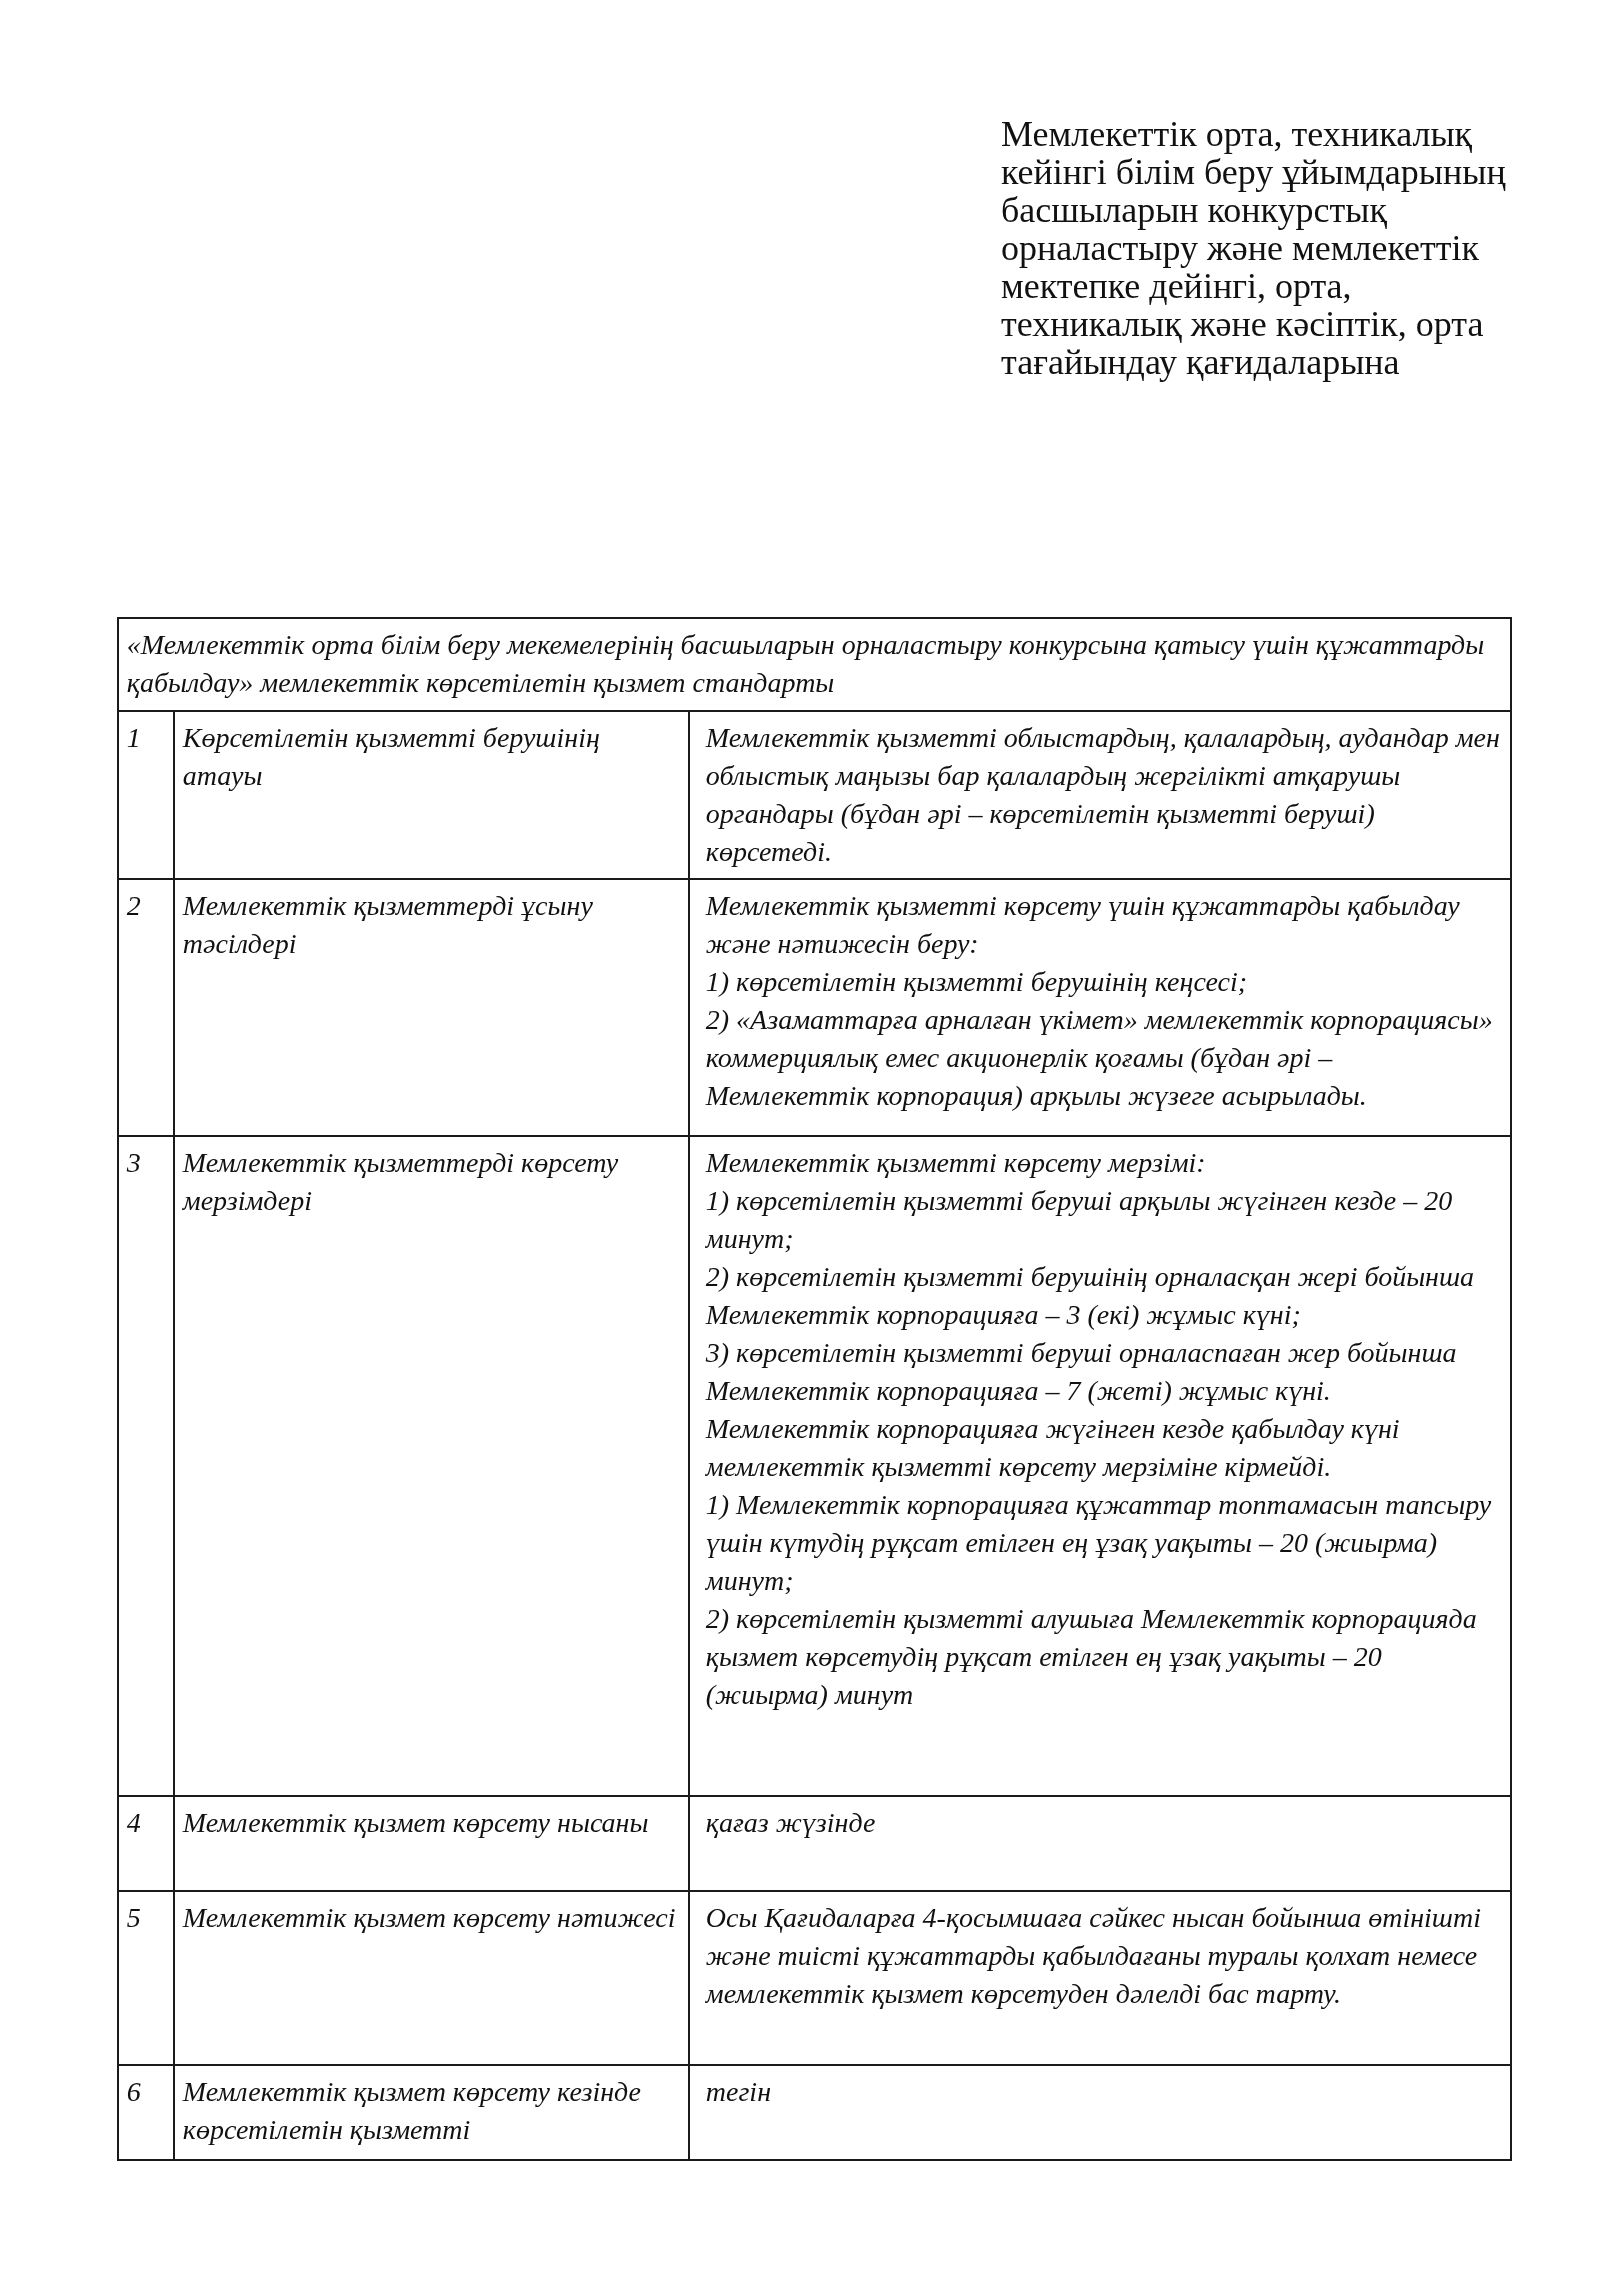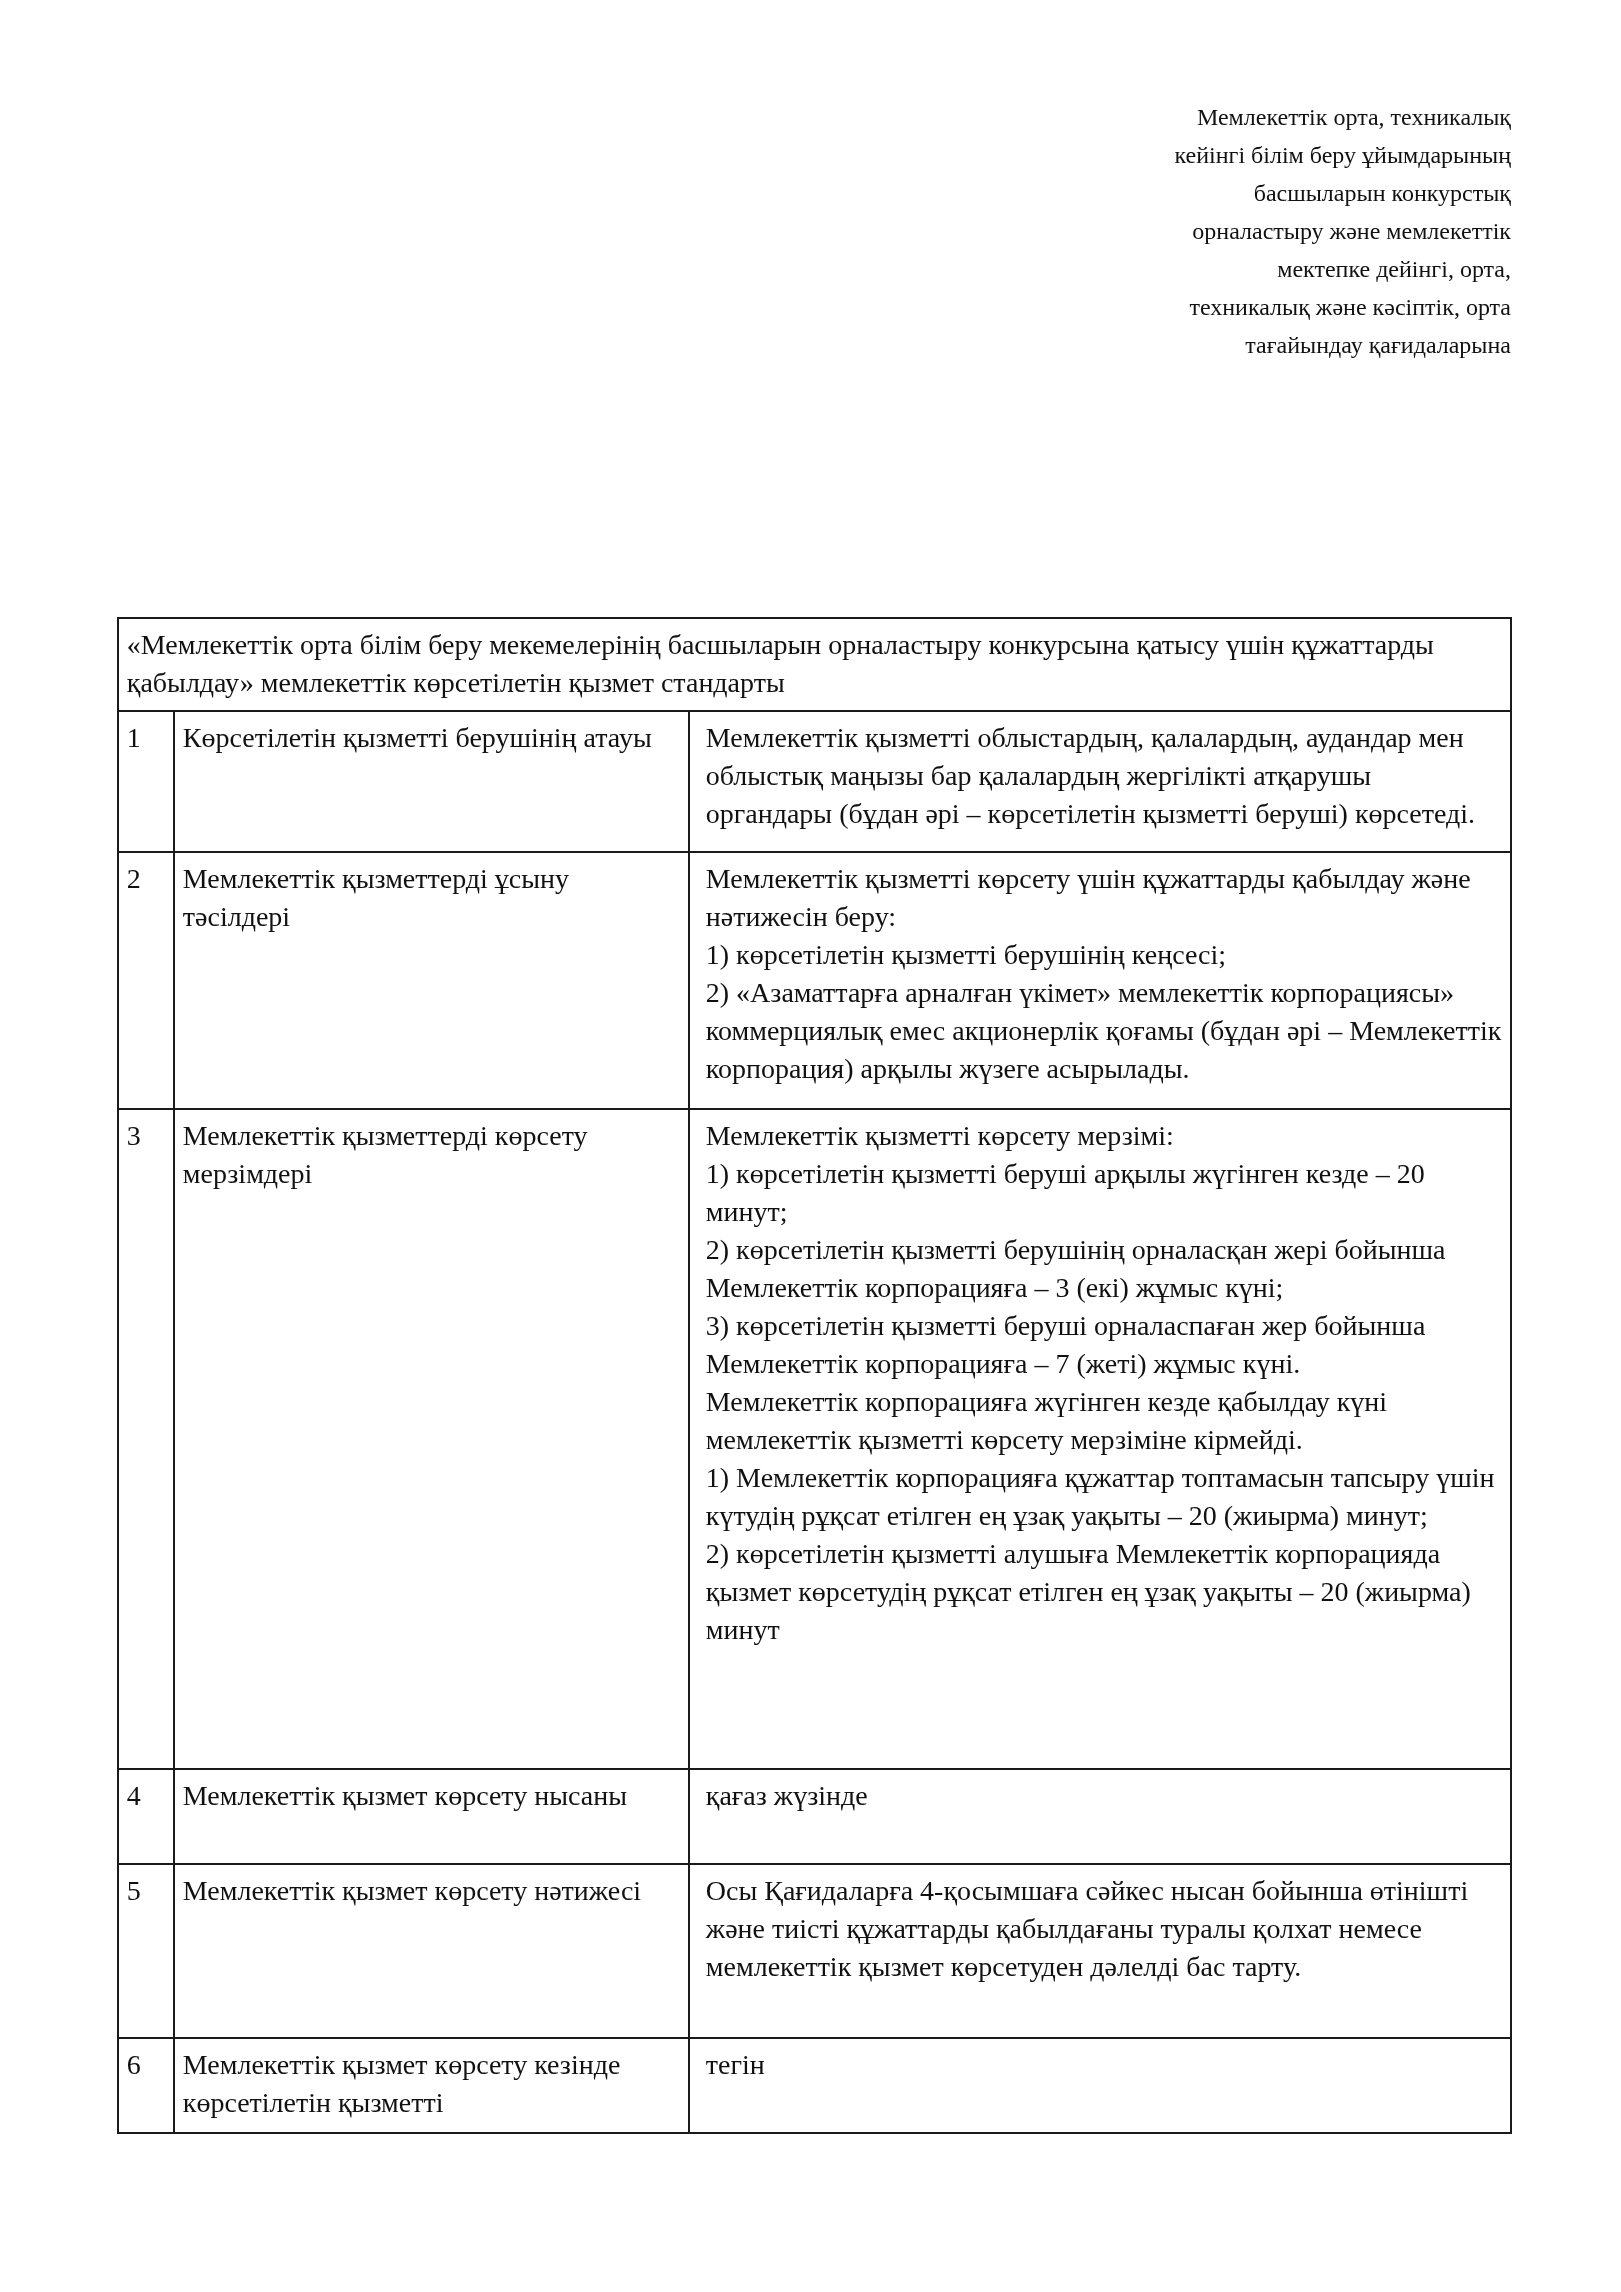--- a/index.html
+++ b/index.html
@@ -6,37 +6,37 @@
     body {
       width: 1621px;
       height: 2293px;
       position: relative;
       font-family: "Liberation Serif", "DejaVu Serif", serif;
       color: #111111;
       overflow: hidden;
     }
     .annex {
       position: absolute;
-      top: 98px;
+      top: 115px;
       right: 110px;
       width: 510px;
-      text-align: right;
-      font-size: 24px;
+      font-size: 36px;
       line-height: 38px;
     }
     .annex .line { display: block; white-space: nowrap; }
     table.std {
       position: absolute;
       left: 117px;
       top: 617px;
       width: 1393px;
       border-collapse: collapse;
       font-size: 28px;
       line-height: 38px;
       table-layout: fixed;
+      font-style: italic;
     }
     table.std td {
       border: 2.5px solid #1a1a1a;
       vertical-align: top;
       padding: 6.9px 7.8px 7.8px 7.8px;
     }
     col.c-num { width: 56px; }
     col.c-name { width: 515px; }
     col.c-val { width: 822px; }
     td.title-cell { padding: 9.8px 7.8px 5.9px 7.8px; }

